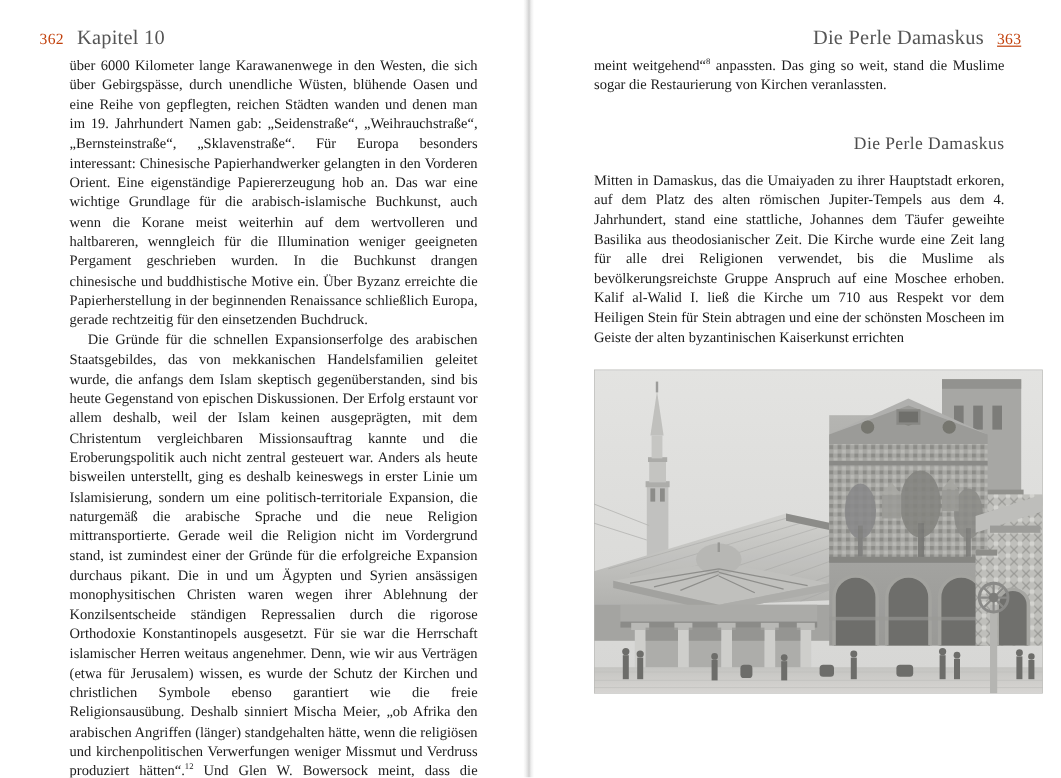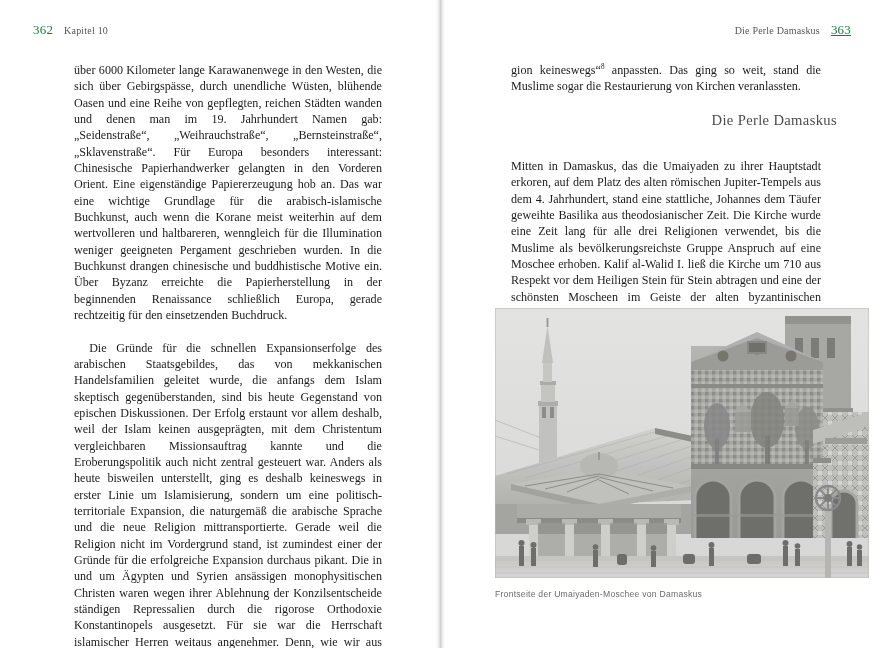--- a/index.html
+++ b/index.html
@@ -57,47 +57,47 @@
     font-size: 11.5px;
     color: #6f6f6f;
     letter-spacing: 0.2px;
     white-space: nowrap;
   }
   .runhead-left  { left: 33px; }
   .runhead-right { right: 33px; }
 
   .folio {
     font-size: 13px;
-    color: #15803d;
+    color: #c2410c;
     font-family: "Liberation Serif", "DejaVu Serif", serif;
   }
   .runhead-left .folio  { margin-right: 11px; }
   .runhead-right .folio { margin-left: 11px; text-decoration: underline; }
 
   .runhead-title {
-    font-size: 10px;
+    font-size: 17px;
     color: #555555;
   }
 
   
   .textblock {
     position: absolute;
     top: 46px;
   }
   .page-left .textblock {
     left: 58px;
     width: 340px;
   }
   .page-right .textblock {
     left: 54px;
     width: 342px;
   }
 
   p.body {
-    margin: 16px;
+    margin: 0;
     font-size: 12.1px;
     line-height: 16.35px;
     text-align: justify;
     text-justify: inter-word;
     hyphens: manual;
     color: #1b1b1b;
     font-family: "Liberation Serif", "DejaVu Serif", serif;
   }
   p.body + p.body { text-indent: 1.25em; }
 
@@ -171,21 +171,21 @@
 
   <div class="gutter"></div>
 
   <div class="page page-right">
 
     <div class="runhead runhead-right">
       <span class="runhead-title">Die Perle Damaskus</span><span class="folio">363</span>
     </div>
 
     <div class="textblock">
-      <p class="body"><span>gion keineswegs“</span><sup class="fn">8</sup><span> anpassten. Das ging so weit, stand die Muslime sogar die Restaurierung von Kirchen veranlassten.</span></p>
+      <p class="body"><span>meint weitgehend“</span><sup class="fn">8</sup><span> anpassten. Das ging so weit, stand die Muslime sogar die Restaurierung von Kirchen veranlassten.</span></p>
     </div>
 
     <div class="heading-wrap">
       <h2 class="section-heading">Die Perle Damaskus</h2>
     </div>
 
     <div class="textblock" style="top:142px;">
       <p class="body">Mitten in Damaskus, das die Umaiyaden zu ihrer Hauptstadt erkoren, auf dem Platz des alten römischen Jupiter-Tempels aus dem 4. Jahrhundert, stand eine stattliche, Johannes dem Täufer geweihte Basilika aus theodosianischer Zeit. Die Kirche wurde eine Zeit lang für alle drei Religionen verwendet, bis die Muslime als bevölkerungsreichste Gruppe Anspruch auf eine Moschee erhoben. Kalif al-Walid I. ließ die Kirche um 710 aus Respekt vor dem Heiligen Stein für Stein abtragen und eine der schönsten Moscheen im Geiste der alten byzantinischen Kaiserkunst errichten</p>
     </div>
 
@@ -410,17 +410,16 @@
             <g>
                 <rect x="362" y="242" width="5" height="16"></rect>
                 <circle cx="364.5" cy="239" r="2.7"></circle>
               </g>
           </g>
 
           <rect x="0" y="0" width="374" height="270" fill="#7a7a70" opacity="0.05"></rect>
           <rect x="0" y="0" width="374" height="270" fill="none" stroke="#b6b6b2" stroke-width="1"></rect>
         </svg>
       </div>
-      <figcaption class="photo-caption">Frontseite der Umaiyaden-Moschee von Damaskus</figcaption>
     </figure>
 
   </div>
 </div>
 
 </body></html>

